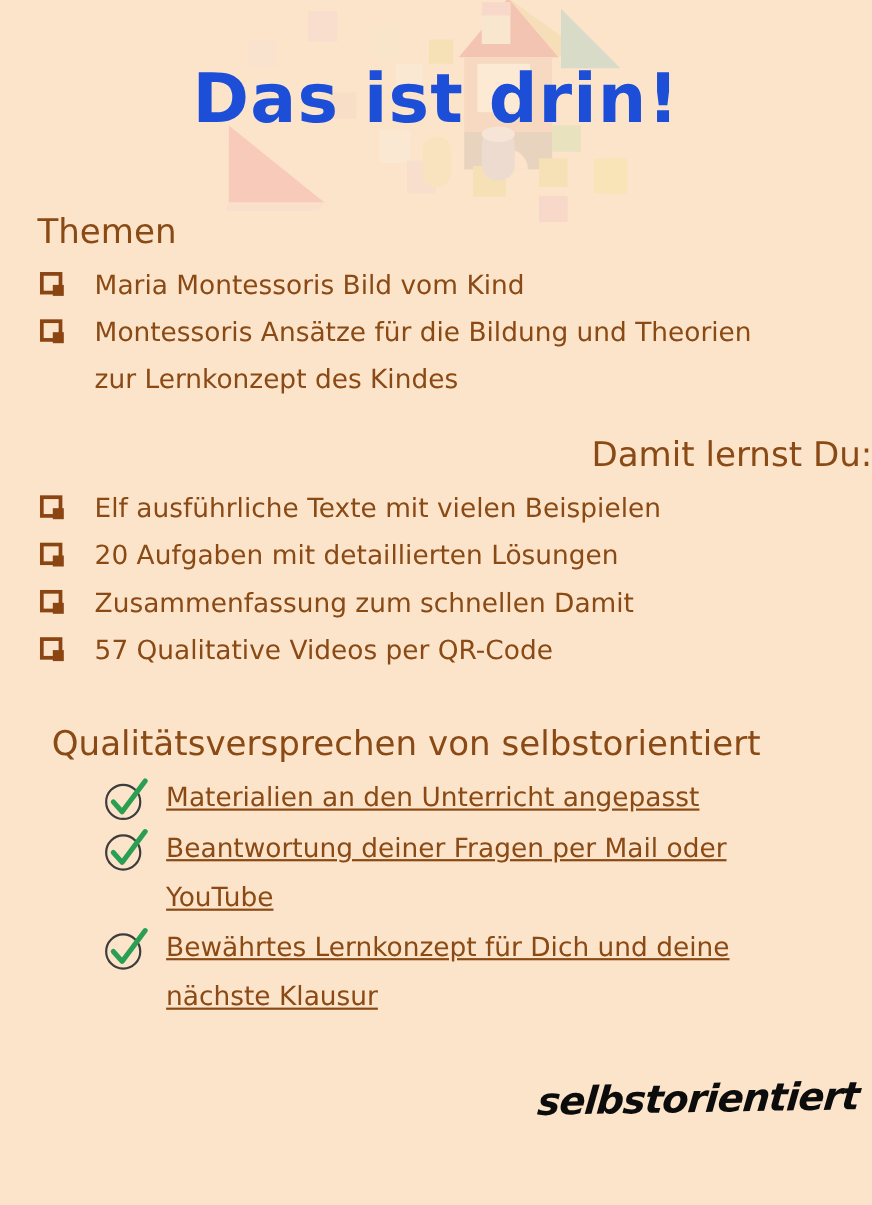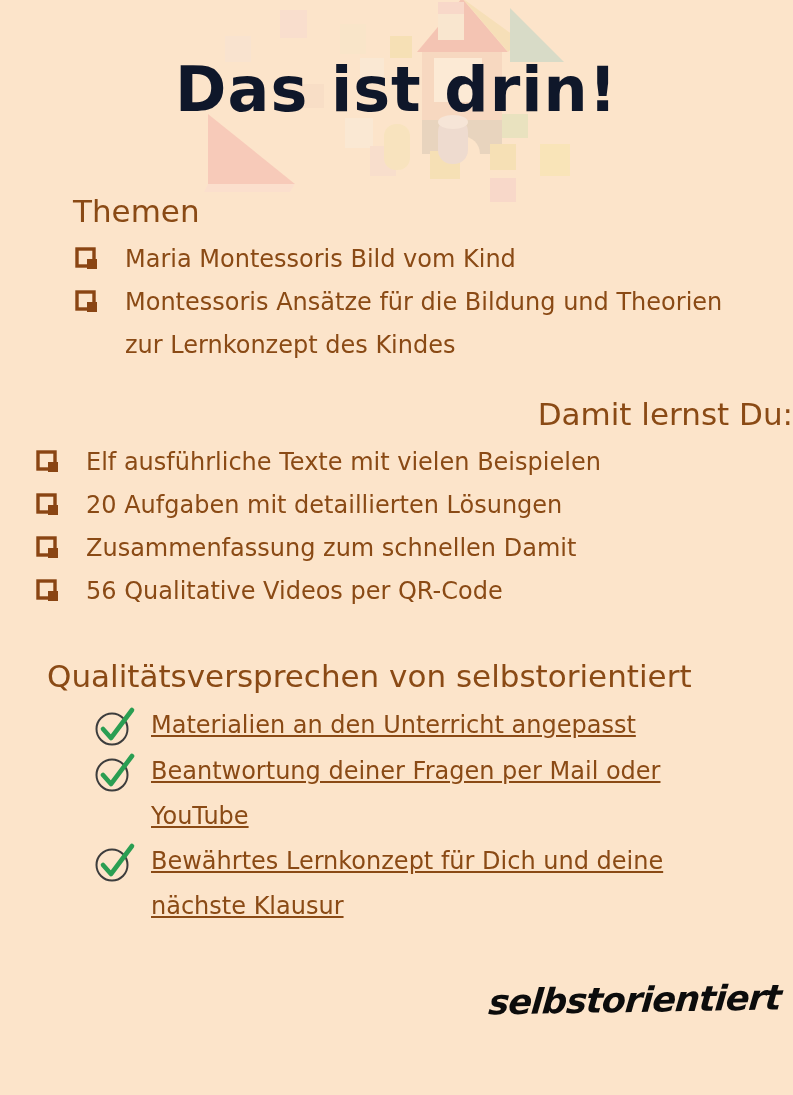--- a/index.html
+++ b/index.html
@@ -15,25 +15,25 @@
     position:absolute;left:190px;top:-4px;width:410px;height:206px;
     opacity:.42;
   }
   .title{
     position:relative;
     margin:56px 0 0 0;
     text-align:center;
     font-size:62px;
     font-weight:bold;
     letter-spacing:1px;
-    color:#0f172a;
+    color:#1d4ed8;
     line-height:1.1;
   }
   section{padding-left:30px;}
-  .sec-1{margin-top:66px;margin-left:39px;}
+  .sec-1{margin-top:66px;}
   .sec-2{margin-top:26px;text-align:right;}
   .sec-3{margin-top:42px;margin-left:13px;}
   h2{
     font-size:31px;
     font-weight:normal;
     margin:0 0 6px 4px;
     line-height:42px;
     color:#8a4a15;
   }
   .item{
@@ -166,21 +166,21 @@
       </span>
       <span class="item-text">Zusammenfassung zum schnellen Damit</span>
     </div>
     <div class="item">
       <span class="bullet">
         <svg viewBox="0 0 24 24">
             <rect x="2" y="2" width="17" height="17" fill="none" stroke="currentColor" stroke-width="3.4"></rect>
             <rect x="12" y="12" width="10" height="10" fill="currentColor"></rect>
           </svg>
       </span>
-      <span class="item-text">56 Qualitative Videos per QR-Code</span>
+      <span class="item-text">57 Qualitative Videos per QR-Code</span>
     </div>
   </section>
 
   <section class="sec-3">
     <h2>Qualitätsversprechen von selbstorientiert</h2>
     <div class="item">
       <span class="check">
         <svg viewBox="0 0 46 44">
             <circle cx="17" cy="24" r="15.5" fill="none" stroke="#3d3d3d" stroke-width="2"></circle>
             <path d="M8 24 L16 33 L37 5" fill="none" stroke="#2a9e52" stroke-width="4.6" stroke-linecap="round" stroke-linejoin="round"></path>

